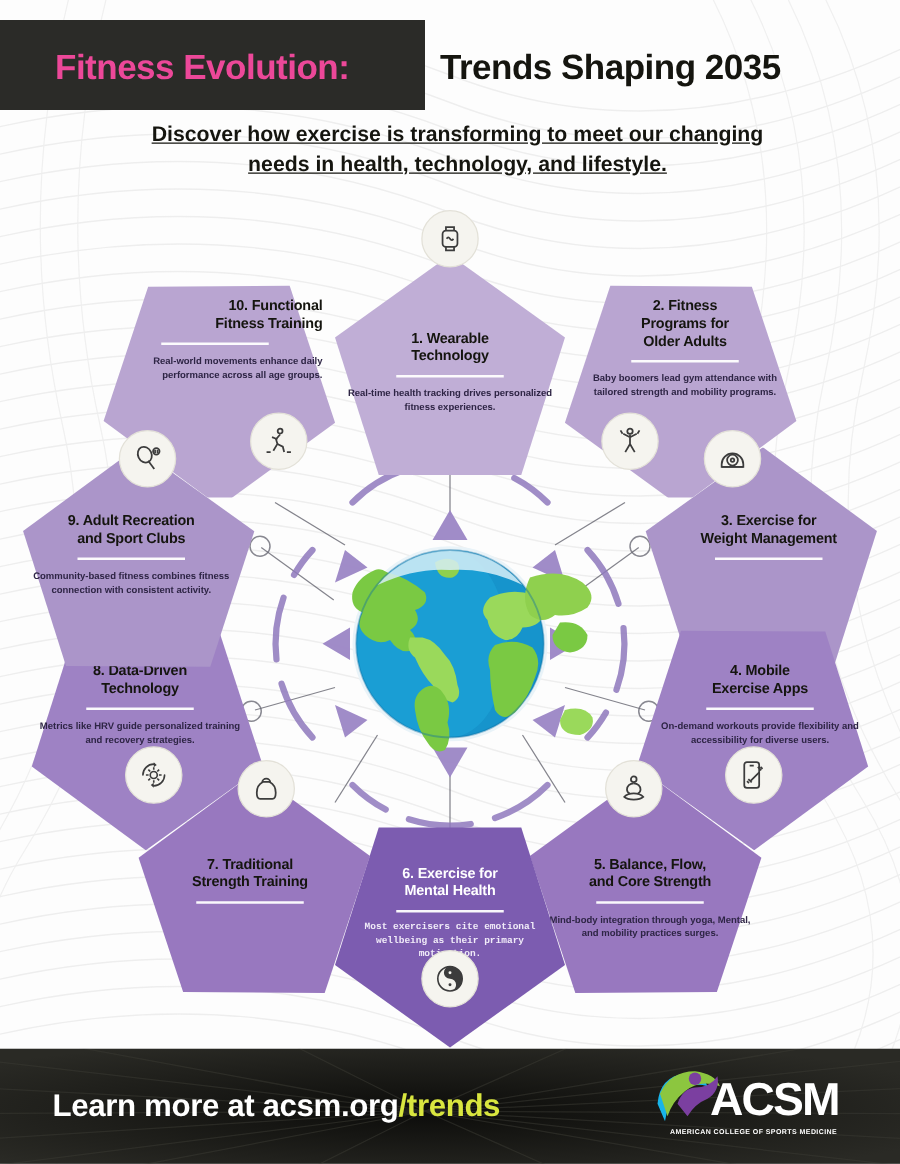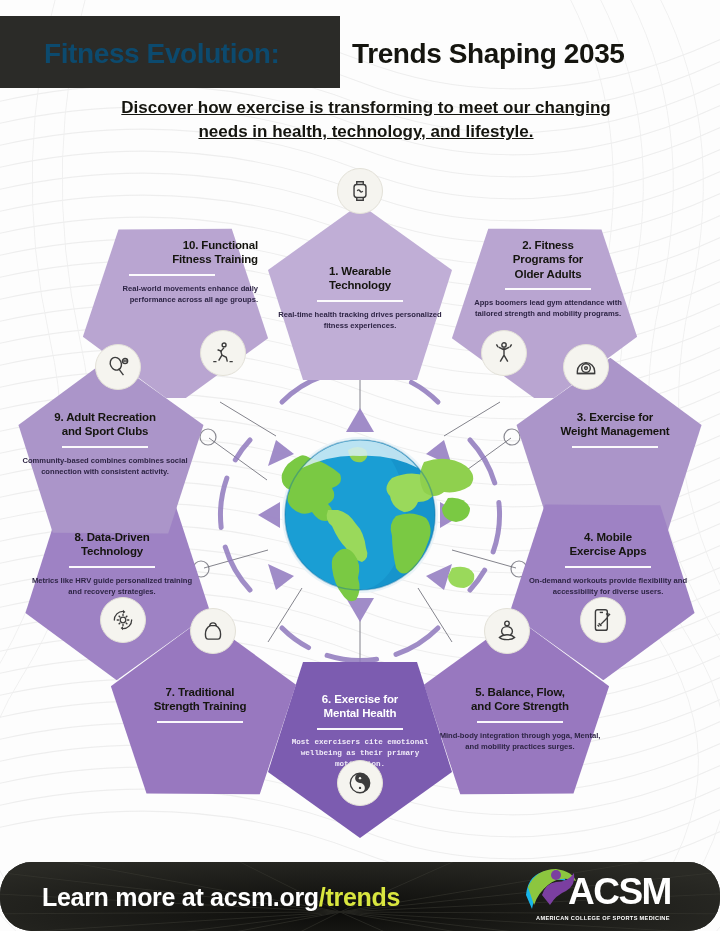--- a/index.html
+++ b/index.html
@@ -22,21 +22,21 @@
   #header {
     position:absolute; top:0; left:0; width:720px; height:90px; z-index:5;
   }
   #header-band {
     position:absolute; left:0; top:16px; width:340px; height:72px;
     background:#2b2b28;
   }
   #header-title-hl {
     position:absolute; left:44px; top:38px;
     font-size:28px; font-weight:bold; letter-spacing:-0.4px;
-    color:#0c4a6e;
+    color:#ec4899;
     font-family:"Liberation Sans", sans-serif;
   }
   #header-title-rest {
     position:absolute; left:352px; top:38px;
     font-size:28px; font-weight:bold; letter-spacing:-0.4px;
     color:#15150f;
   }
   #subtitle {
     position:absolute; top:96px; left:6px; width:720px; z-index:5;
     text-align:center; color:#15150f;
@@ -80,22 +80,22 @@
   .icon-bubble {
     position:absolute; z-index:4;
     width:46px; height:46px; border-radius:50%;
     background:#f5f4ef; border:1px solid #e3e1d8;
     display:flex; align-items:center; justify-content:center;
   }
   .icon-bubble svg { width:26px; height:26px; }
 
   
   #footer {
-    position:absolute; left:0; bottom:0; width:720px; height:69px; z-index:6;
-    background:#21211d; overflow:hidden;border-radius:32px;
+    position:absolute; left:0; bottom:0; width:720px; height:92px; z-index:6;
+    background:#21211d; overflow:hidden;
   }
   #footer-rays { position:absolute; inset:0; }
   #footer-text {
     position:absolute; left:42px; top:50%; transform:translateY(-50%);
     font-size:25px; font-weight:bold; color:#ffffff; letter-spacing:-0.3px;
     z-index:2; white-space:nowrap;
   }
   #footer-text .accent { color:#d9e63f; }
   #acsm-logo {
     position:absolute; right:22px; top:50%; transform:translateY(-50%);
@@ -260,21 +260,21 @@
     </svg>
   </div>
 
   <div class="pent" style="left:448px; top:58px;">
     <svg class="shape" viewBox="0 0 200 190">
       <path d="M100 4 L192 70 L157 180 L43 180 L8 70 Z" fill="#b9a5d1" transform="rotate(36 100 95)"></path>
     </svg>
     <div class="content" style="top:30px;">
       <div class="title">2. Fitness<br>Programs for<br>Older Adults</div>
       <div class="rule"></div>
-      <div class="desc">Apps boomers lead gym attendance with tailored strength and mobility programs.</div>
+      <div class="desc">Baby boomers lead gym attendance with tailored strength and mobility programs.</div>
     </div>
   </div>
   <div class="icon-bubble" style="left:481px; top:180px;">
     <svg viewBox="0 0 24 24" fill="none" stroke="#3c3c3c" stroke-width="1.3">
       <circle cx="12" cy="4.6" r="2"></circle>
       <path d="M12 7v7M12 9l-5-2.5M12 9l5-2.5M12 14l-3.5 6M12 14l3.5 6"></path>
       <path d="M6.5 6.5 5 4M17.5 6.5 19 4"></path>
     </svg>
   </div>
 
@@ -389,21 +389,21 @@
     </svg>
   </div>
 
   <div class="pent" style="left:5px; top:208px;">
     <svg class="shape" viewBox="0 0 200 190">
       <path d="M100 4 L192 70 L157 180 L43 180 L8 70 Z" fill="#ab95c9" transform="rotate(288 100 95)"></path>
     </svg>
     <div class="content" style="top:52px;">
       <div class="title">9. Adult Recreation<br>and Sport Clubs</div>
       <div class="rule"></div>
-      <div class="desc">Community-based combines combines social connection with consistent activity.</div>
+      <div class="desc">Community-based fitness combines fitness connection with consistent activity.</div>
     </div>
   </div>
   <div class="icon-bubble" style="left:95px; top:194px;">
     <svg viewBox="0 0 24 24" fill="none" stroke="#3c3c3c" stroke-width="1.3">
       <ellipse cx="10" cy="9" rx="5" ry="6" transform="rotate(-25 10 9)"></ellipse>
       <path d="M12.5 13.5 17 19.5"></path>
       <circle cx="18.5" cy="6.5" r="2.4"></circle>
       <path d="M17.6 5.3v2.4M19.4 5.3v2.4"></path>
     </svg>
   </div>

